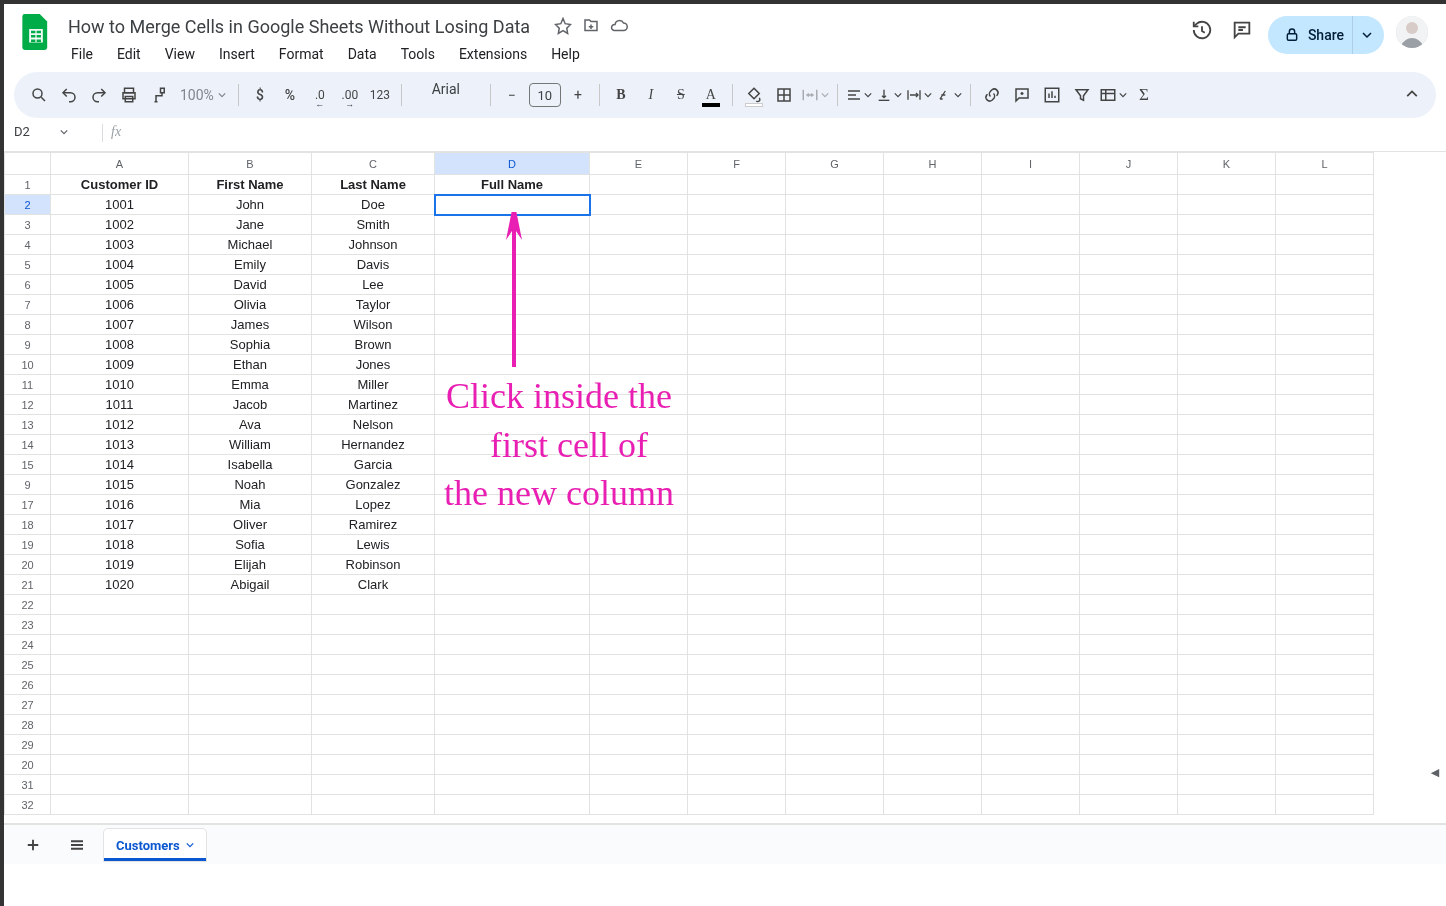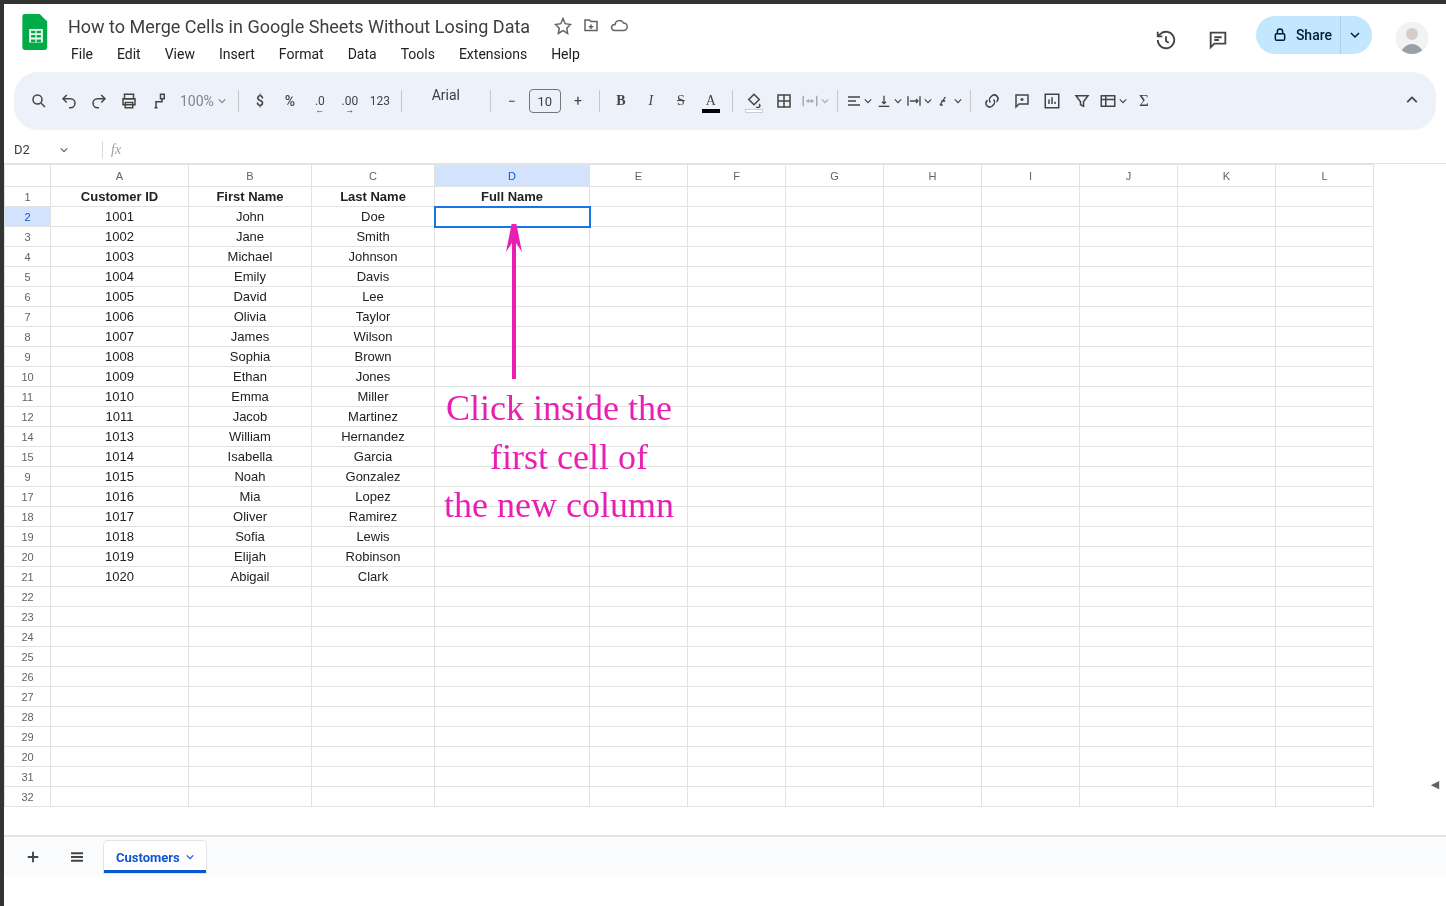--- a/index.html
+++ b/index.html
@@ -18,39 +18,39 @@
   .titlebar { display:flex; align-items:flex-start; padding:8px 12px 0 12px; gap:8px; }
   .logo { width:40px; height:40px; display:flex; align-items:center; justify-content:center; }
   .logo svg { width:28px; height:36px; }
   .title-area { flex:1; display:flex; flex-direction:column; }
   .title-row { display:flex; align-items:center; gap:20px; height:28px; }
   .doc-title { font-size:18px; color:#3c4043; padding:2px 4px; }
   .title-icons { display:flex; gap:10px; color:#5f6368; }
   .title-icons span { display:inline-flex; align-items:center; justify-content:center; width:18px; height:18px; }
   .menu-row { display:flex; gap:10px; height:28px; align-items:center; }
   .menu-item { padding:4px 7px; font-size:14px; color:#202124; border-radius:4px; cursor:pointer;}
-  .right-controls { display:flex; align-items:flex-end; gap:24px; padding-right:6px; padding-top:4px;}
+  .right-controls { display:flex; align-items:flex-start; gap:12px; padding-right:6px; padding-top:4px;}
   .ric { width:28px; height:28px; display:flex; align-items:center; justify-content:center; color:#444; border-radius:50%; }
   .share-btn { display:flex; align-items:center; gap:8px; background:#c2e7ff; border-radius:40px; height:38px; padding:0 4px 0 16px; color:#001d35; font-size:14px; font-weight:500;}
   .share-btn .drop { border-left:1px solid rgba(0,0,0,.1); width:28px; height:100%; display:flex; align-items:center; justify-content:center;}
   .avatar { width:32px; height:32px; border-radius:50%; background: linear-gradient(#e8e8e8,#ccc); overflow:hidden; }
   .avatar svg{width:100%;height:100%;}
   
   .toolbar-wrap { padding:4px 10px 0 10px;}
-  .toolbar { background:#edf2fa; border-radius:24px; height:58px; display:flex; align-items:center; padding:0 12px; gap:4px; color:#444;}
+  .toolbar { background:#edf2fa; border-radius:24px; height:46px; display:flex; align-items:center; padding:0 12px; gap:4px; color:#444;}
   .tb { min-width:26px; height:28px; display:flex; align-items:center; justify-content:center; border-radius:4px; font-size:14px; color:#444; position:relative;}
   .sep { width:1px; height:22px; background:#c7c7c7; margin:0 4px;}
   .zoom { color:#80868b; font-size:14px; padding:0 4px; display:flex; align-items:center; gap:4px;}
   .font-sel { min-width:72px; justify-content:flex-start; padding:0 6px; gap:30px; font-size:14px; color:#3c4043;flex-direction:column;}
   .font-size { border:1px solid #747775; border-radius:4px; width:32px; height:24px; display:flex; align-items:center; justify-content:center; font-size:13px; color:#3c4043;}
   .txtcolor-under{ position:absolute; bottom:2px; left:4px; right:4px; height:4px; background:#000;}
   .fillcolor-under{ position:absolute; bottom:2px; left:4px; right:4px; height:4px; background:#fff; border:1px solid #ccc;}
   .tb .drop-ic{ margin-left:2px; }
   
-  .fxbar { display:flex; align-items:center; height:28px; border-bottom:1px solid var(--border); padding:0 0 0 10px; margin-top:6px;}
+  .fxbar { display:flex; align-items:flex-start; height:28px; border-bottom:1px solid var(--border); padding:0 0 0 10px; margin-top:6px;}
   .namebox { width:80px; font-size:13px; color:#3c4043; display:flex; align-items:center; gap:30px;}
   .fxdiv { width:1px; background:#dadce0; height:18px; margin:0 8px;}
   .fxlabel { font-style:italic; color:#9aa0a6; font-size:14px; font-family: ui-serif, Georgia, serif;}
   
   .grid-area { position:relative; height:672px; overflow:hidden; border-bottom:1px solid var(--border);}
   table.grid { border-collapse:collapse; table-layout:fixed; font-family:Arial, sans-serif; font-size:13px; color:#202124;}
   .colhdr, .rowhdr, .corner { background:#fff; color:#5f6368; font-size:11px; text-align:center; border:1px solid var(--border); font-weight:400; position:sticky;}
   .corner { width:46px; height:22px; }
   .colhdr { height:22px; }
   .rowhdr { width:46px; height:20px; }
@@ -516,20 +516,35 @@
           <td class="cell"></td>
           <td class="cell"></td>
           <td class="cell"></td>
           <td class="cell"></td>
           <td class="cell"></td>
           <td class="cell"></td>
           <td class="cell"></td>
           <td class="cell"></td>
         </tr>
         <tr>
+          <th class="rowhdr">13</th>
+          <td class="cell">1012</td>
+          <td class="cell">Ava</td>
+          <td class="cell">Nelson</td>
+          <td class="cell"></td>
+          <td class="cell"></td>
+          <td class="cell"></td>
+          <td class="cell"></td>
+          <td class="cell"></td>
+          <td class="cell"></td>
+          <td class="cell"></td>
+          <td class="cell"></td>
+          <td class="cell"></td>
+        </tr>
+        <tr>
           <th class="rowhdr">14</th>
           <td class="cell">1013</td>
           <td class="cell">William</td>
           <td class="cell">Hernandez</td>
           <td class="cell"></td>
           <td class="cell"></td>
           <td class="cell"></td>
           <td class="cell"></td>
           <td class="cell"></td>
           <td class="cell"></td>

